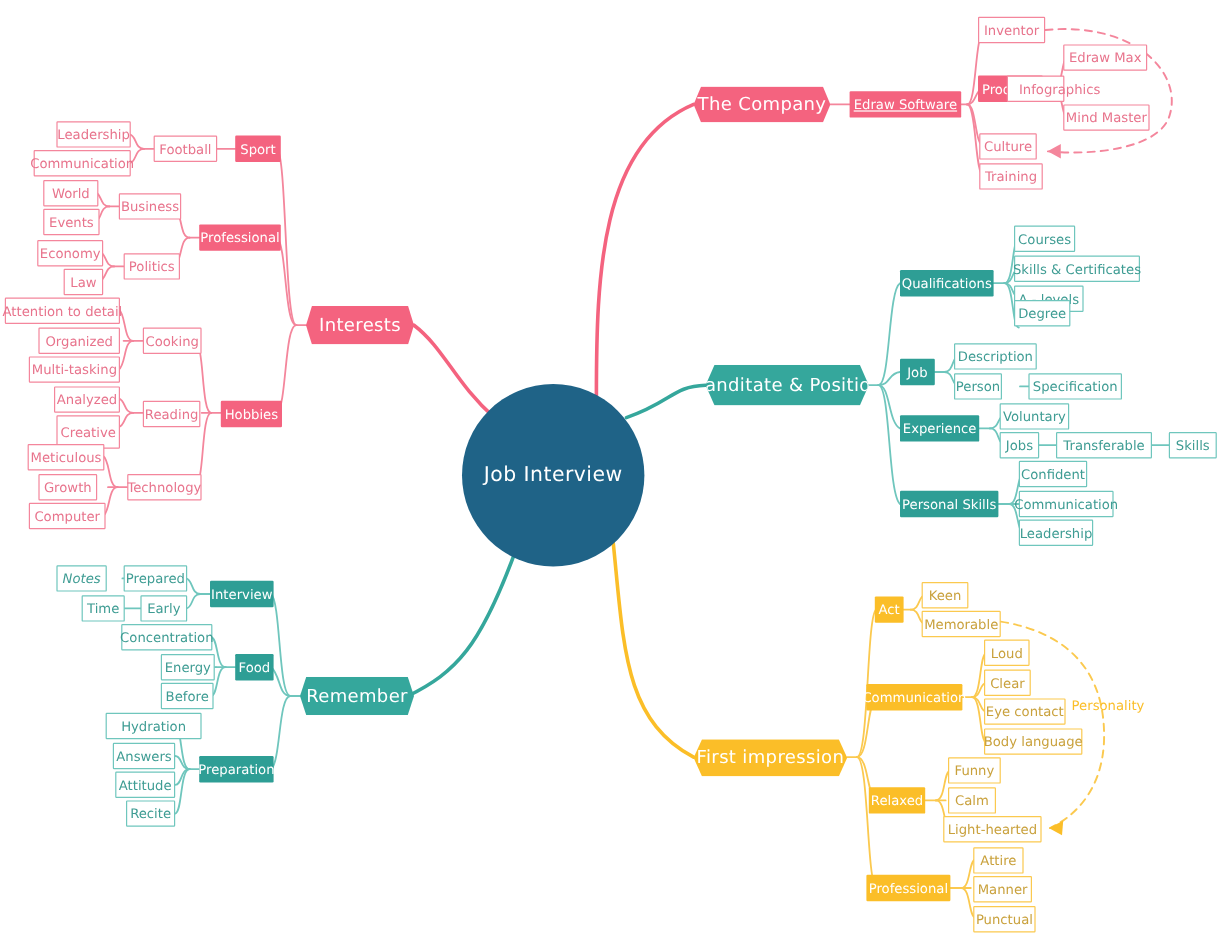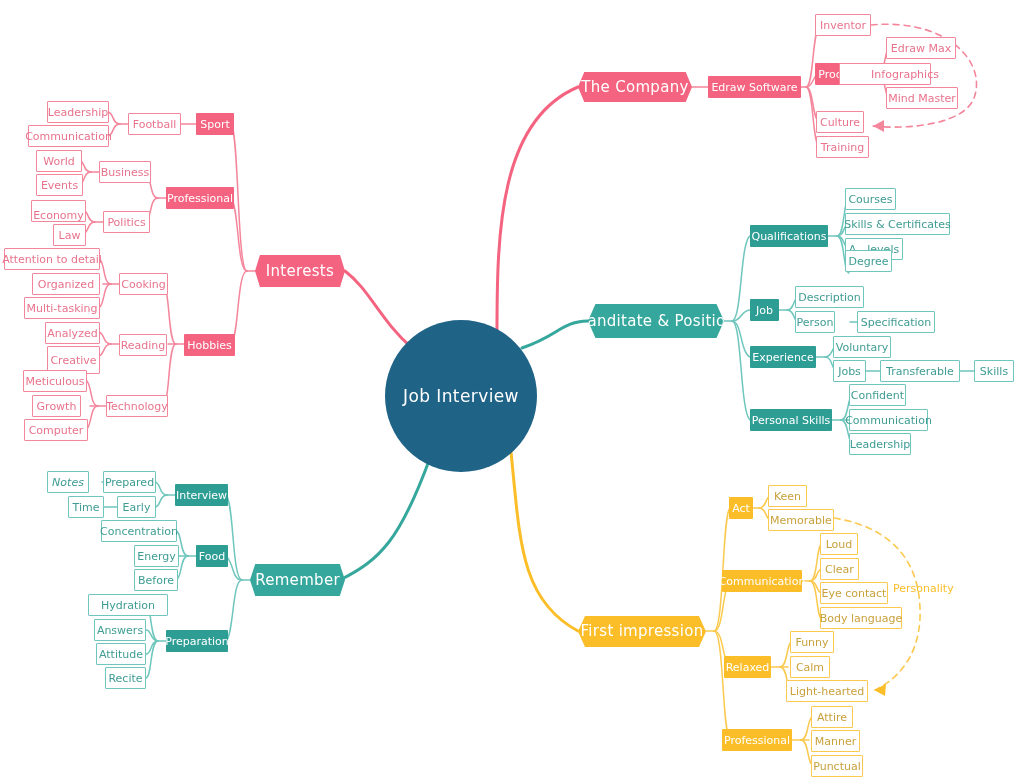--- a/index.html
+++ b/index.html
@@ -197,33 +197,33 @@
     </g>
   </svg>
 
   <div class="node central" style="left:385px;top:320px;width:152px;height:152px;">
     <span>Job Interview</span>
   </div>
 
   <div class="node hex pink" style="left:578px;top:72px;width:114px;height:30px;">
     <span>The Company</span>
   </div>
-  <div class="node fill pink" style="left:708px;top:76px;width:93px;height:22px;">
+  <div class="node fill pink" style="left:708px;top:76px;width:93px;height:22px;text-decoration:underline;">
     <span>Edraw Software</span>
   </div>
   <div class="node box pink" style="left:815px;top:14px;width:56px;height:22px;">
     <span>Inventor</span>
   </div>
   <div class="node fill pink" style="left:815px;top:63px;width:54px;height:22px;">
     <span>Products</span>
   </div>
   <div class="node box pink" style="left:886px;top:37px;width:70px;height:22px;">
     <span>Edraw Max</span>
   </div>
-  <div class="node box pink" style="left:839px;top:63px;width:92px;height:22px;padding-left:40px;">
+  <div class="node box pink" style="left:839px;top:63px;width:48px;height:22px;padding-left:40px;">
     <span>Infographics</span>
   </div>
   <div class="node box pink" style="left:886px;top:87px;width:72px;height:22px;">
     <span>Mind Master</span>
   </div>
   <div class="node box pink" style="left:816px;top:111px;width:48px;height:22px;">
     <span>Culture</span>
   </div>
   <div class="node box pink" style="left:816px;top:136px;width:53px;height:22px;">
     <span>Training</span>
@@ -423,21 +423,21 @@
   </div>
   <div class="node box pink" style="left:36px;top:150px;width:46px;height:22px;">
     <span>World</span>
   </div>
   <div class="node box pink" style="left:36px;top:174px;width:47px;height:22px;">
     <span>Events</span>
   </div>
   <div class="node box pink" style="left:103px;top:211px;width:47px;height:22px;">
     <span>Politics</span>
   </div>
-  <div class="node box pink" style="left:31px;top:200px;width:55px;height:22px;align-items:flex-end;">
+  <div class="node box pink" style="left:31px;top:200px;width:55px;height:22px;">
     <span>Economy</span>
   </div>
   <div class="node box pink" style="left:53px;top:224px;width:33px;height:22px;">
     <span>Law</span>
   </div>
 
   <div class="node fill pink" style="left:184px;top:334px;width:51px;height:22px;">
     <span>Hobbies</span>
   </div>
 

